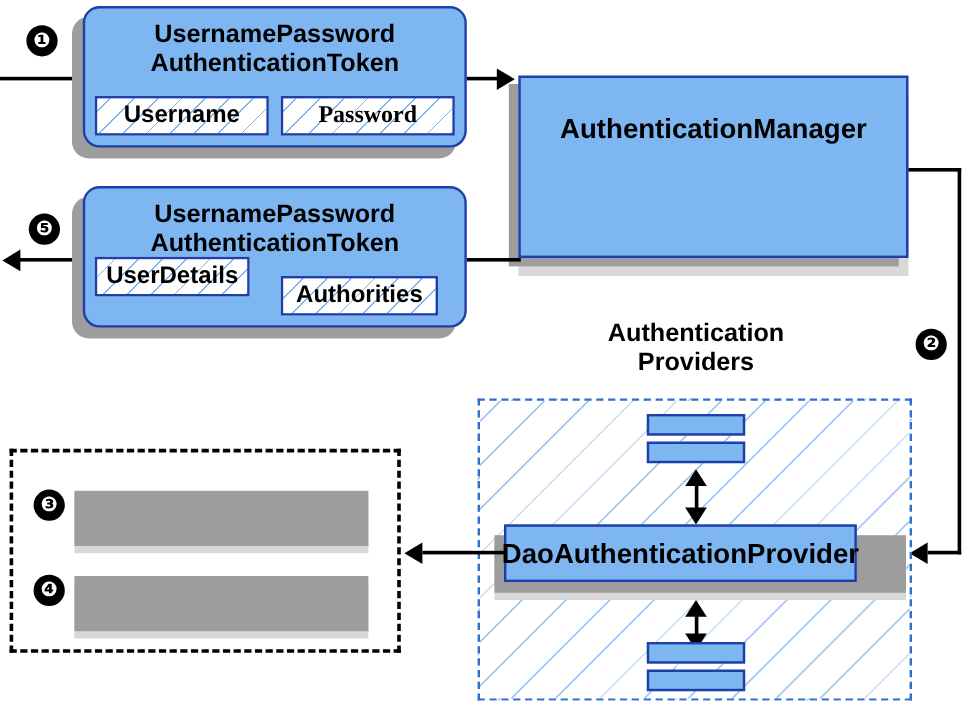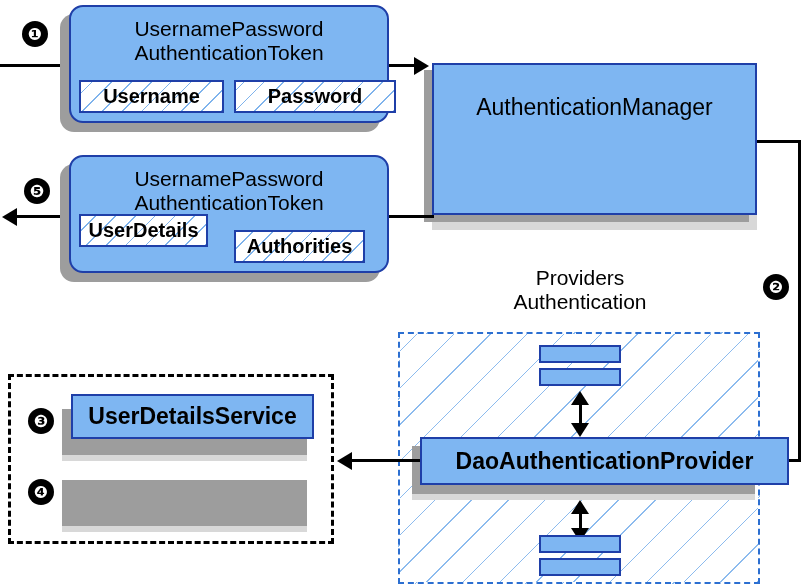--- a/index.html
+++ b/index.html
@@ -117,21 +117,21 @@
     border-bottom: 14px solid #000000;
   }
   .arrow-d {
     width: 0; height: 0;
     border-left: 9px solid transparent;
     border-right: 9px solid transparent;
     border-top: 14px solid #000000;
   }
 
   .static-label {
-    font-weight: normal;
+    font-weight: bold;
     color: #000000;
     text-align: center;
     line-height: 1.15;
   }
 
   .title-2line {
     font-size: 21px;
     line-height: 1.12;
   }
   .inner-label { font-size: 20px; }
@@ -149,21 +149,21 @@
 
   <div class="abs rounded shadow-l" style="left:60px; top:14px; width:320px; height:118px;"></div>
   <div class="abs rounded blue-box" style="left:69px; top:5px; width:320px; height:118px; flex-direction:column; justify-content:flex-start; padding-top:6px;">
     <div class="static-label title-2line" style="margin-top:4px;">
       <div>UsernamePassword</div>
       <div>AuthenticationToken</div>
     </div>
   </div>
 
   <div class="abs hatch-white inner-label" style="left:79px; top:80px; width:145px; height:33px;">Username</div>
-  <div class="abs hatch-white inner-label" style="left:234px; top:80px; width:162px; height:33px;">Password</div>
+  <div class="abs hatch-white inner-label" style="left:234px; top:80px; width:145px; height:33px;font-family:Liberation Serif, serif;">Password</div>
 
   <div class="abs line-h" style="left:389px; top:64px; width:28px;"></div>
   <div class="abs arrow-r" style="left:414px; top:57px;"></div>
 
   <div class="abs shadow-pale" style="left:432px; top:78px; width:325px; height:152px;"></div>
   <div class="abs shadow-l" style="left:424px; top:70px; width:325px; height:152px;"></div>
   <div class="abs blue-box" style="left:432px; top:63px; width:325px; height:152px; flex-direction:column; justify-content:flex-start;">
     <div class="static-label box-label-lg" style="margin-top:29px;">AuthenticationManager</div>
   </div>
 
@@ -185,51 +185,50 @@
   <div class="abs line-h" style="left:389px; top:215px; width:45px;"></div>
 
   <div class="abs line-h" style="left:757px; top:140px; width:44px;"></div>
   <div class="abs line-v" style="left:798px; top:140px; height:322px;"></div>
   <div class="abs line-h" style="left:773px; top:459px; width:28px;"></div>
   <div class="abs arrow-l" style="left:758px; top:452px;"></div>
 
   <div class="abs badge" style="left:763px; top:274px;">❷</div>
 
   <div class="abs static-label" style="left:460px; top:266px; width:240px; font-size:21px;">
+    <div>Authentication</div>
     <div>Providers</div>
-    <div>Authentication</div>
   </div>
 
   <div class="abs providers-area" style="left:398px; top:332px; width:362px; height:252px;"></div>
 
   <div class="abs blue-box" style="left:539px; top:345px; width:82px; height:18px;"></div>
   <div class="abs blue-box" style="left:539px; top:368px; width:82px; height:18px;"></div>
 
   <div class="abs arrow-u" style="left:571px; top:391px;"></div>
   <div class="abs line-v" style="left:579px; top:400px; height:25px;"></div>
   <div class="abs arrow-d" style="left:571px; top:423px;"></div>
 
   <div class="abs shadow-pale" style="left:412px; top:452px; width:343px; height:48px;"></div>
   <div class="abs shadow-l" style="left:412px; top:446px; width:343px; height:48px;"></div>
-  <div class="abs blue-box box-label-lg" style="left:420px; top:437px; width:369px; height:48px;">DaoAuthenticationProvider</div>
+  <div class="abs blue-box box-label-lg" style="left:420px; top:437px; width:294px; height:48px;">DaoAuthenticationProvider</div>
 
   <div class="abs arrow-u" style="left:571px; top:500px;"></div>
   <div class="abs line-v" style="left:579px; top:509px; height:22px;"></div>
   <div class="abs arrow-d" style="left:571px; top:528px;"></div>
 
   <div class="abs blue-box" style="left:539px; top:535px; width:82px; height:18px;"></div>
   <div class="abs blue-box" style="left:539px; top:558px; width:82px; height:18px;"></div>
 
   <div class="abs line-h" style="left:352px; top:459px; width:68px;"></div>
   <div class="abs arrow-l" style="left:337px; top:452px;"></div>
 
   <div class="abs dashed-black" style="left:8px; top:374px; width:326px; height:170px;"></div>
 
   <div class="abs badge" style="left:28px; top:408px;">❸</div>
   <div class="abs shadow-pale" style="left:62px; top:415px; width:245px; height:46px;"></div>
   <div class="abs shadow-l" style="left:62px; top:409px; width:245px; height:46px;"></div>
-  <div class="abs blue-box box-label-lg" style="left:71px; top:394px; width:243px; height:45px;">UserDetailsService</div>
 
   <div class="abs badge" style="left:28px; top:479px;">❹</div>
   <div class="abs shadow-pale" style="left:62px; top:486px; width:245px; height:46px;"></div>
   <div class="abs shadow-l" style="left:62px; top:480px; width:245px; height:46px;"></div>
 
 </div>
 
 </body></html>

